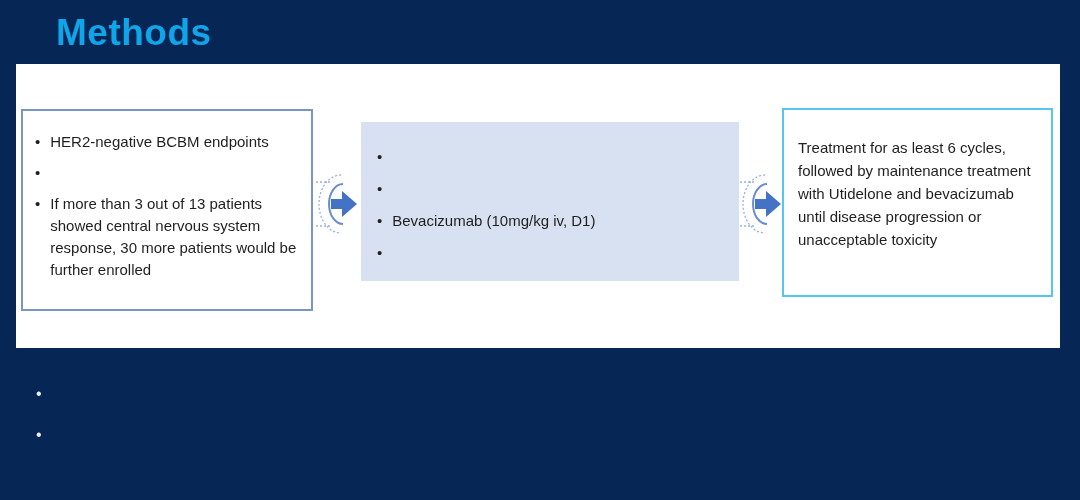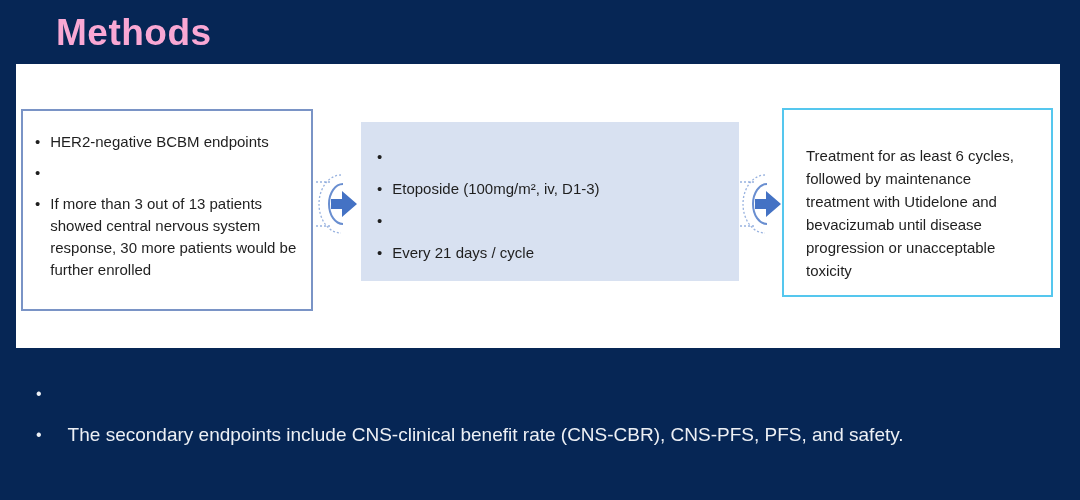--- a/index.html
+++ b/index.html
@@ -11,21 +11,21 @@
     font-family: "Liberation Sans", sans-serif;
     overflow: hidden;
   }
   .title {
     position: absolute;
     left: 56px;
     top: 12px;
     margin: 0;
     font-size: 37px;
     font-weight: 700;
-    color: #f9a8d4;
+    color: #0ea5e9;
     letter-spacing: 0.5px;
   }
   .panel {
     position: absolute;
     left: 16px;
     top: 64px;
     width: 1044px;
     height: 284px;
     background: var(--panel, #ffffff);
   }
@@ -49,21 +49,21 @@
     padding: 23px 6px 8px 16px;
   }
   .box3 {
     left: 766px; top: 44px;
     width: 271px; height: 189px;
     border: 2px solid var(--box3-border, #55c7ee);
     background: #ffffff;
     padding: 26px 12px 10px 14px;
     line-height: 23px;
   }
-  .box3 p { margin: 8px; }
+  .box3 p { margin: 0; }
   .bullets { list-style: none; margin: 0; padding: 0; }
   .bullets li {
     display: flex;
     align-items: flex-start;
     gap: 10px;
     line-height: 22px;
     margin-bottom: 9px;
   }
   .box2 .bullets li { line-height: 23px; margin-bottom: 9px; }
   .bullet-glyph { flex: 0 0 auto; }
@@ -138,28 +138,27 @@
       </svg>
     </div>
 
     <div class="box box2">
       <ul class="bullets">
         <li>
           <span class="bullet-glyph">•</span>
         </li>
         <li>
           <span class="bullet-glyph">•</span>
-          <span class="bullet-text">Etoposide (100mg/m², iv, D1-3)</span>
         </li>
         <li>
           <span class="bullet-glyph">•</span>
+          <span class="bullet-text">Bevacizumab (10mg/kg iv, D1)</span>
         </li>
         <li>
           <span class="bullet-glyph">•</span>
-          <span class="bullet-text">Every 21 days / cycle</span>
         </li>
       </ul>
     </div>
 
     <div class="arrow arrow2">
       <svg viewBox="0 0 46 64" xmlns="http://www.w3.org/2000/svg">
         <path class="arc-dotted" d="M2 10 H17"></path>
         <path class="arc-dotted" d="M2 54 H17"></path>
         <path class="arc-dotted" d="M27 3 A22 29 0 0 0 27 61"></path>
         <path class="arc-solid" d="M29 12 A14 20 0 0 0 29 52"></path>
@@ -173,18 +172,17 @@
 
   </div>
 
   <div class="footer">
     <ul class="bullets">
       <li>
         <span class="bullet-glyph">•</span>
       </li>
       <li>
         <span class="bullet-glyph">•</span>
-        <span class="bullet-text">The secondary endpoints include CNS-clinical benefit rate (CNS-CBR), CNS-PFS, PFS, and safety.</span>
       </li>
     </ul>
   </div>
 
 </div>
 
 </body></html>

